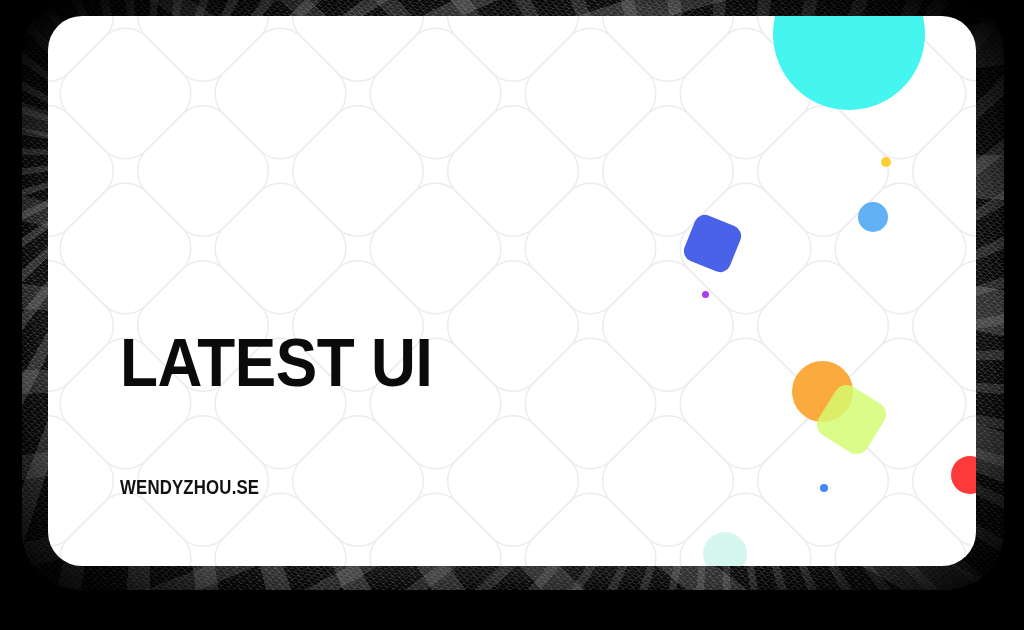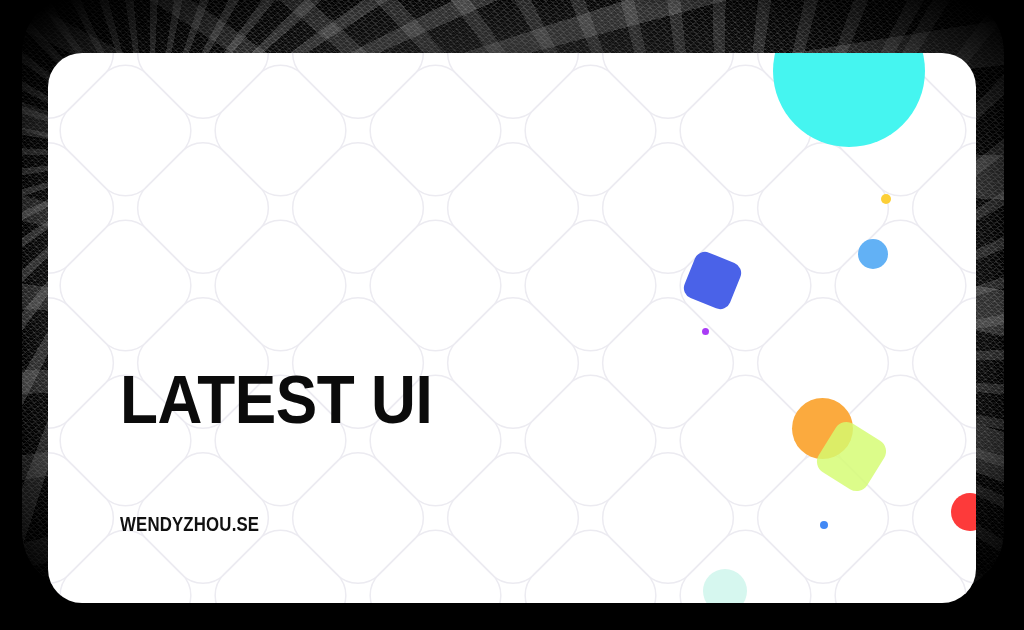--- a/index.html
+++ b/index.html
@@ -125,21 +125,21 @@
   }
 </style>
 </head>
 <body>
 
 <div id="stage" style="background: rgb(0, 0, 0);">
 
   <div class="halo"></div>
   <div class="halo-grain"></div>
 
-  <div class="card" style="left: 48px; top: 16px; width: 928px; height: 550px; background: rgb(255, 255, 255); border-radius: 34px; margin-top: 37px;">
+  <div class="card" style="left: 48px; top: 16px; width: 928px; height: 550px; background: rgb(255, 255, 255); border-radius: 34px;">
 
     <svg class="watermark" width="928" height="550" viewBox="0 0 928 550" aria-hidden="true">
       <defs>
         <pattern id="latticeTile" width="155" height="155" patternUnits="userSpaceOnUse">
           <g transform="translate(77.5,77.5) rotate(45)">
             <rect x="-55" y="-55" width="110" height="110" rx="30" ry="30" fill="none" stroke="#ecebf1" stroke-width="1.5"></rect>
           </g>
           <g transform="translate(0,0) rotate(45)">
             <rect x="-55" y="-55" width="110" height="110" rx="30" ry="30" fill="none" stroke="#ecebf1" stroke-width="1.5"></rect>
           </g>

